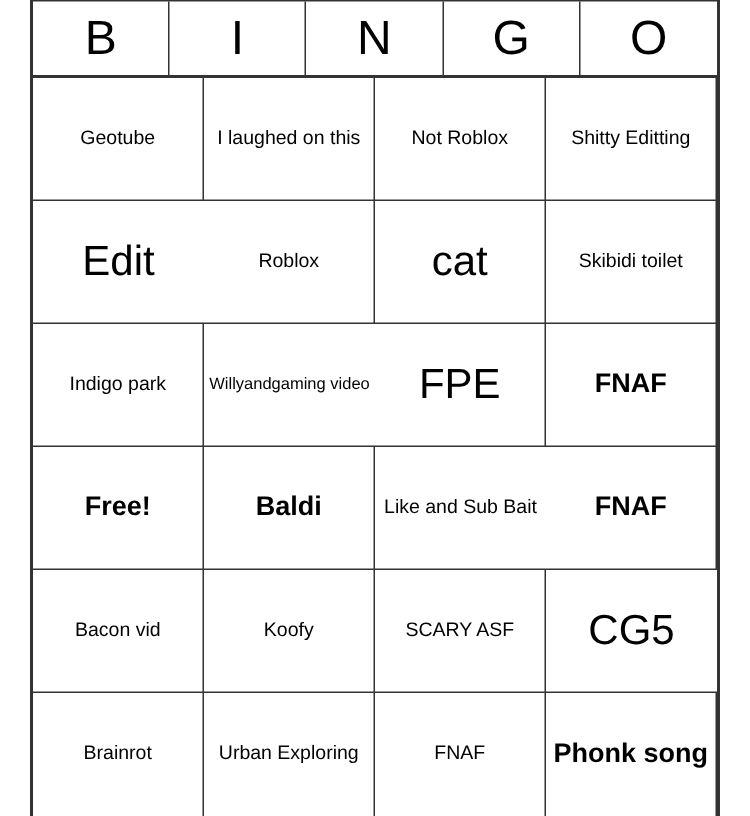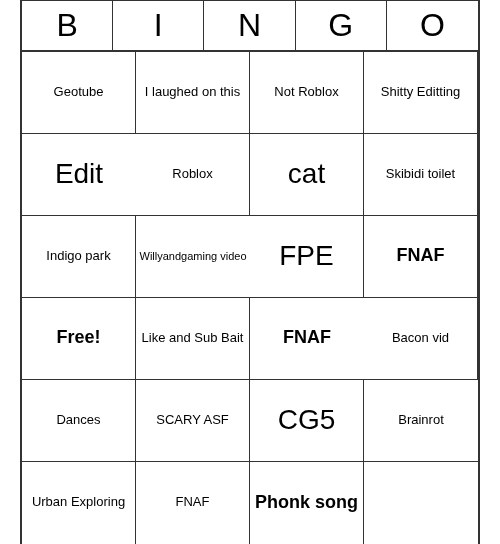--- a/index.html
+++ b/index.html
@@ -88,24 +88,25 @@
       <div class="bingo-cell">Shitty Editting</div>
       <div class="bingo-cell large-text">Edit</div>
       <div class="bingo-cell">Roblox</div>
       <div class="bingo-cell large-text">cat</div>
       <div class="bingo-cell">Skibidi toilet</div>
       <div class="bingo-cell">Indigo park</div>
       <div class="bingo-cell small-text">Willyandgaming video</div>
       <div class="bingo-cell large-text">FPE</div>
       <div class="bingo-cell medium-text">FNAF</div>
       <div class="bingo-cell medium-text">Free!</div>
+      <div class="bingo-cell medium-text">Baldi</div>
       <div class="bingo-cell">Like and Sub Bait</div>
       <div class="bingo-cell medium-text">FNAF</div>
       <div class="bingo-cell">Bacon vid</div>
-      <div class="bingo-cell">Dances</div>
+      <div class="bingo-cell">Koofy</div>
       <div class="bingo-cell">SCARY ASF</div>
       <div class="bingo-cell large-text">CG5</div>
       <div class="bingo-cell">Brainrot</div>
       <div class="bingo-cell">Urban Exploring</div>
       <div class="bingo-cell">FNAF</div>
       <div class="bingo-cell medium-text">Phonk song</div>
     </div>
 </div>
 
 </body></html>

